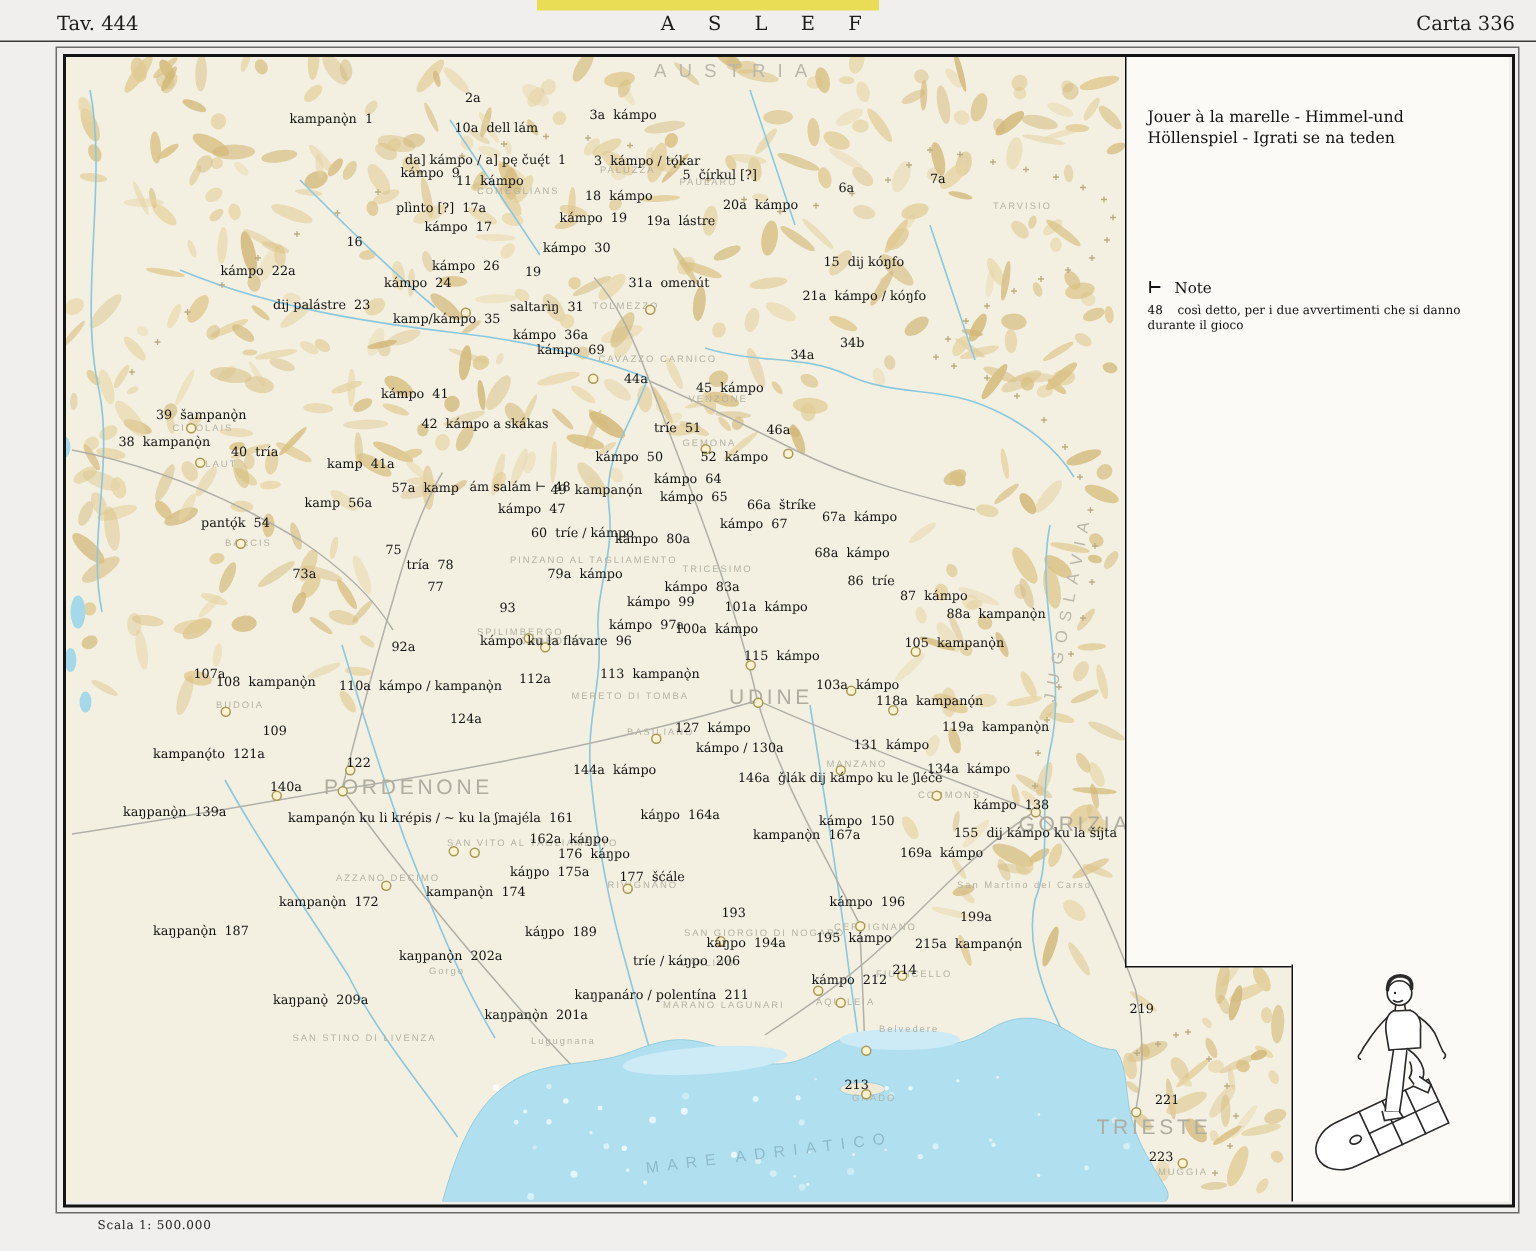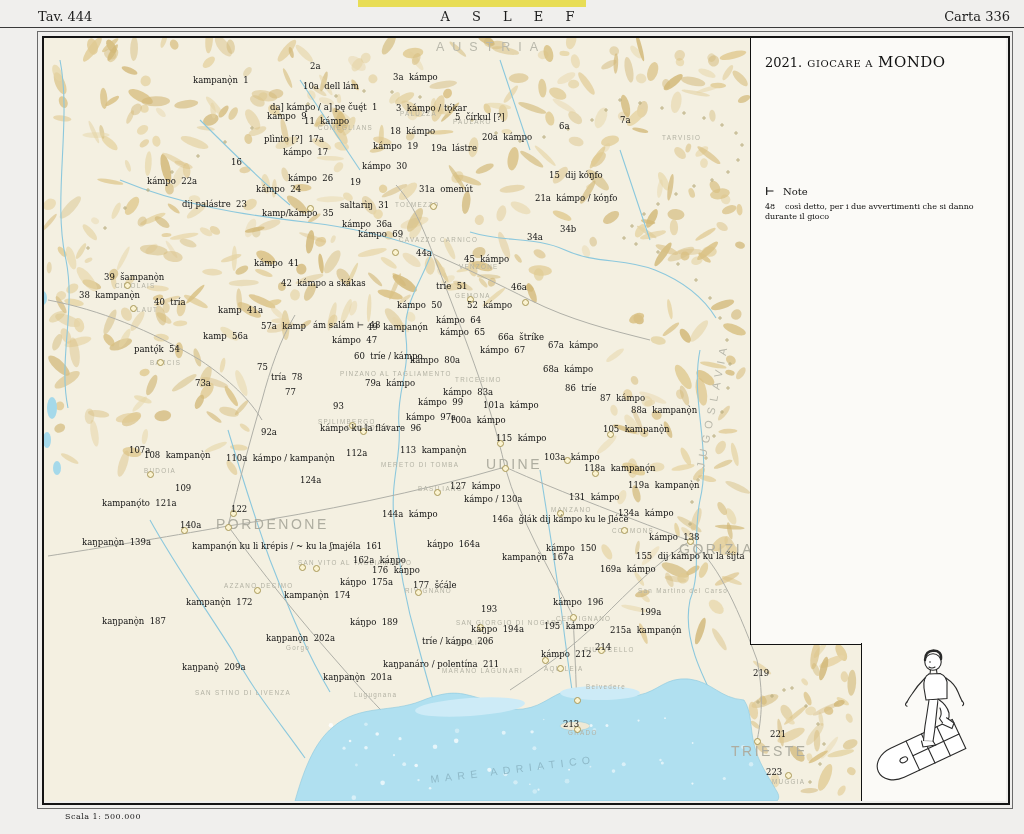--- a/index.html
+++ b/index.html
@@ -935,25 +935,21 @@
           <div class="dot" style="left: 392px; top: 249px;"></div>
           <div class="dot" style="left: 307px; top: 205px;"></div>
           <div class="dot" style="left: 522px; top: 299px;"></div>
           <div class="dot" style="left: 542px; top: 657px;"></div>
           <div class="dot" style="left: 574px; top: 697px;"></div>
         </div>
     </div>
   </div>
 
   <div class="panel panel-top">
-    <div class="legend-title">
-      <span class="lt-num">2021.</span>
-      <span class="lt-small">GIOCARE A</span>
-      <span class="lt-big">MONDO</span>
-    </div>
+    <div class="legend-subtitle">Jouer à la marelle - Himmel-und Höllenspiel - Igrati se na teden</div>
     <div class="note-row">
       <span class="note-sym">⊢</span><span>Note</span>
     </div>
     <div class="note48">
       <span class="ref">48</span><span>così detto, per i due avvertimenti che si danno durante il gioco</span>
     </div>
   </div>
 
   <div class="panel panel-bottom">
     <svg id="hop-svg" width="142" height="155" viewBox="0 0 142 155">

